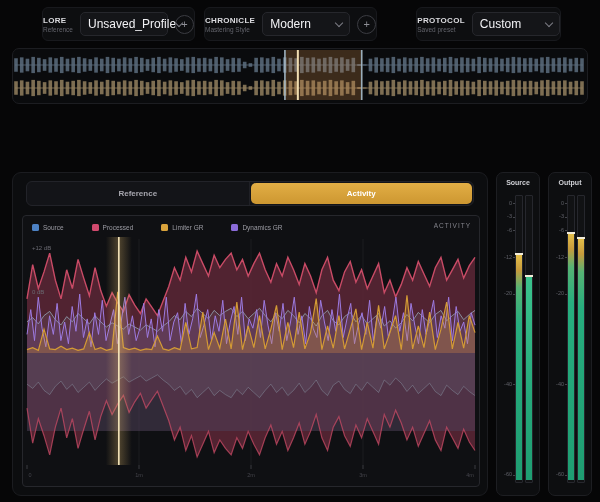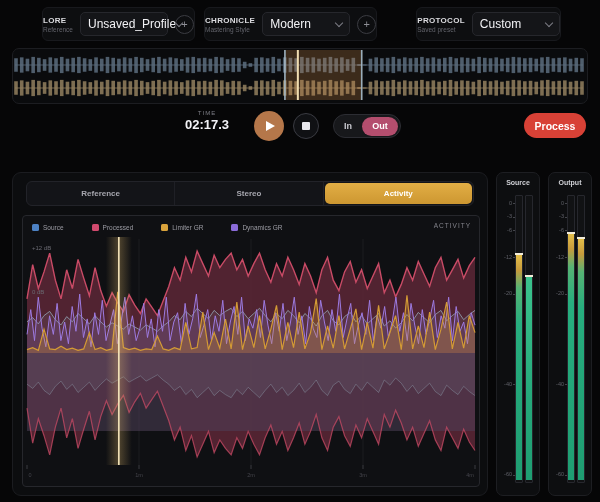--- a/index.html
+++ b/index.html
@@ -316,43 +316,25 @@
         <line x1="557.5656565656566" y1="32.7" x2="557.5656565656566" y2="45.3" stroke="#93805f" stroke-width="3.6" opacity="0.85"></line>
         <line x1="563.2828282828283" y1="31.8" x2="563.2828282828283" y2="46.2" stroke="#93805f" stroke-width="3.6" opacity="0.85"></line>
         <line x1="569" y1="32.25" x2="569" y2="45.75" stroke="#93805f" stroke-width="3.6" opacity="0.85"></line>
         <rect x="271.128" y="1" width="78.36400000000003" height="50" fill="rgba(205,135,70,0.26)"></rect>
         <rect x="271.128" y="1" width="1.6" height="50" fill="#a9c5d9" opacity="0.85"></rect>
         <rect x="347.892" y="1" width="1.6" height="50" fill="#a9c5d9" opacity="0.85"></rect>
         <rect x="283.856" y="1" width="2" height="50" fill="#f0ddb0"></rect>
       </svg>
   </div>
 
-  <div class="transport">
-    <div class="time-block">
-      <div class="time-label">TIME</div>
-      <div class="time-value">02:17.3</div>
-    </div>
-    <button class="play-btn">
-      <span class="play-tri"></span>
-    </button>
-    <button class="stop-btn">
-      <span class="stop-sq"></span>
-    </button>
-    <div class="io-toggle">
-      <span class="io-in">In</span>
-      <span class="io-out">Out</span>
-    </div>
-    <button class="process-btn">Process</button>
-  </div>
 
 
   <div class="main-panel">
     <div class="subtabs">
       <span class="subtab">Reference</span>
-      <span class="subtab">Stereo</span>
       <span class="subtab gold">Activity</span>
     </div>
 
     <div class="chart-box">
       <div class="legend">
         <span class="legend-item">
           <span class="legend-sw" style="background: rgb(77, 130, 196);"></span>
           <span class="legend-label">Source</span>
         </span>
         <span class="legend-item">

